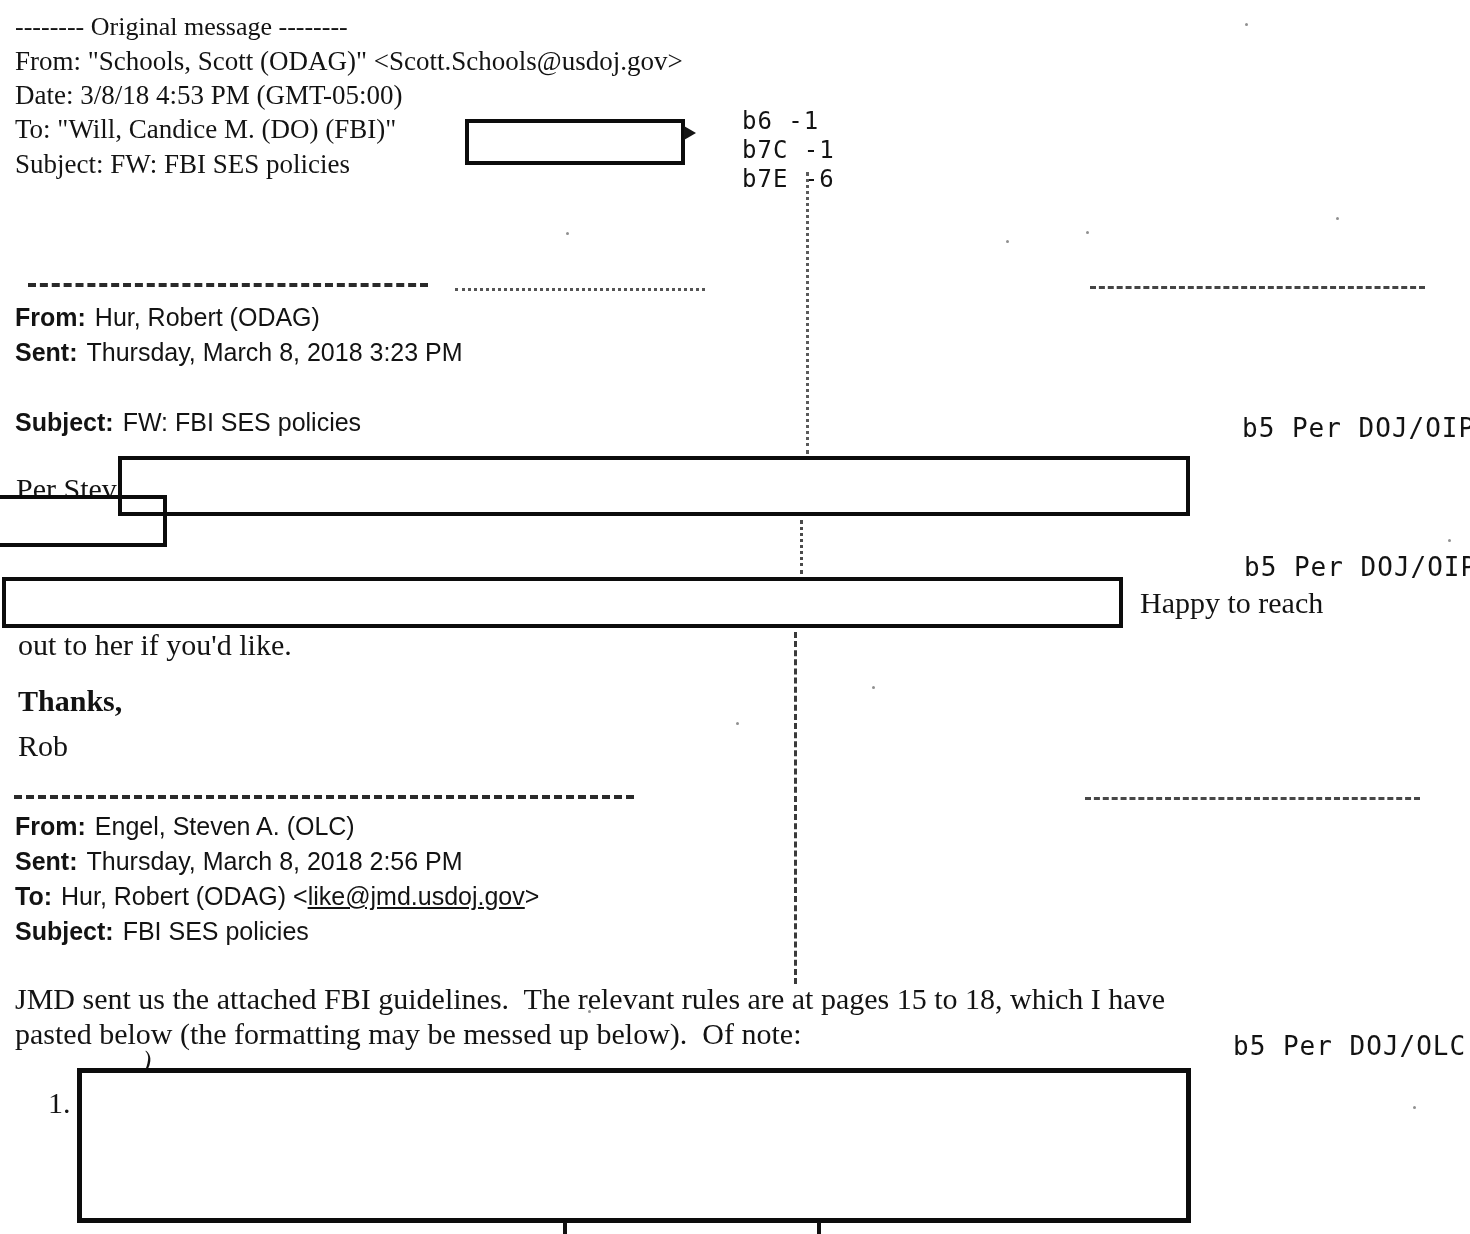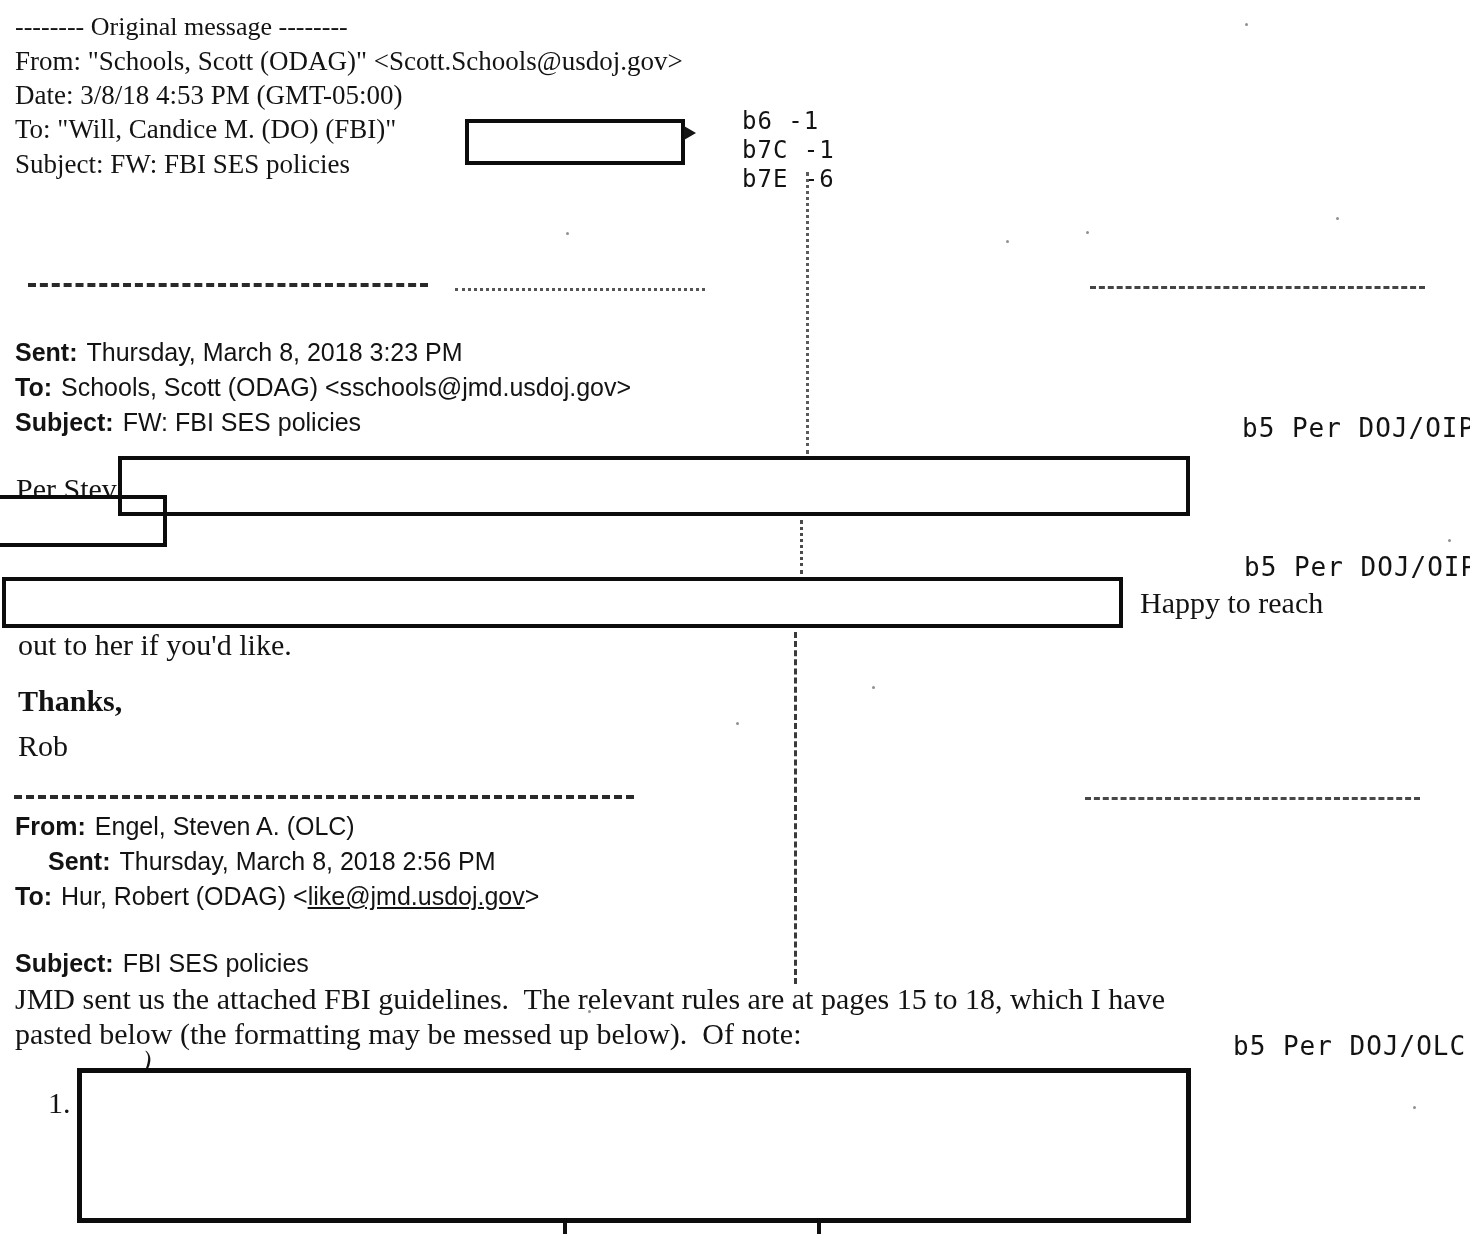--- a/index.html
+++ b/index.html
@@ -39,22 +39,22 @@
   <div class="t mono s24" style="left:742px;top:166px;">b7E -6</div>
 
   <div class="vdash" style="left:806px;top:172px;height:282px;border-left:3px dotted #5a5a5a;"></div>
   <div class="vdash" style="left:800px;top:520px;height:54px;border-left:3px dotted #4a4a4a;"></div>
   <div class="vdash" style="left:794px;top:632px;height:352px;border-left:3px dashed #3a3a3a;"></div>
 
   <div class="hdash" style="left:28px;top:283px;width:400px;border-top:4px dashed #2a2a2a;"></div>
   <div class="hdash" style="left:455px;top:288px;width:250px;border-top:3px dotted #555;"></div>
   <div class="hdash" style="left:1090px;top:286px;width:335px;border-top:3px dashed #444;"></div>
 
+  <div class="t sans s25" style="left:15px;top:303px;"><span class="lbl">From:</span><span>Hur, Robert (ODAG)</span></div>
   <div class="t sans s25" style="left:15px;top:338px;"><span class="lbl">Sent:</span><span>Thursday, March 8, 2018 3:23 PM</span></div>
-  <div class="t sans s25" style="left:15px;top:373px;"><span class="lbl">To:</span><span>Schools, Scott (ODAG) &lt;sschools@jmd.usdoj.gov&gt;</span></div>
   <div class="t sans s25" style="left:15px;top:408px;"><span class="lbl">Subject:</span><span>FW: FBI SES policies</span></div>
 
   <div class="t mono s26" style="left:1242px;top:414px;">b5 Per DOJ/OIP</div>
 
   <div class="t serif s30 ztext" style="left:16px;top:472px;">Per Steve</div>
   <div class="box" style="left:118px;top:456px;width:1064px;height:52px;"></div>
   <div class="box-outline" style="left:-8px;top:495px;width:167px;height:44px;"></div>
 
   <div class="t mono s26" style="left:1244px;top:553px;">b5 Per DOJ/OIP</div>
 
@@ -62,23 +62,23 @@
   <div class="t serif s30 ztext" style="left:1140px;top:586px;">Happy to reach</div>
   <div class="t serif s30 ztext" style="left:18px;top:628px;">out to her if you'd like.</div>
 
   <div class="t serif s30" style="left:18px;top:684px;font-weight:bold;">Thanks,</div>
   <div class="t serif s30" style="left:18px;top:729px;">Rob</div>
 
   <div class="hdash" style="left:14px;top:795px;width:620px;border-top:4px dashed #2a2a2a;"></div>
   <div class="hdash" style="left:1085px;top:797px;width:335px;border-top:3px dashed #474747;"></div>
 
   <div class="t sans s25" style="left:15px;top:812px;"><span class="lbl">From:</span><span>Engel, Steven A. (OLC)</span></div>
-  <div class="t sans s25" style="left:15px;top:847px;margin-left:33px;"><span class="lbl">Sent:</span><span>Thursday, March 8, 2018 2:56 PM</span></div>
+  <div class="t sans s25" style="left:15px;top:847px;"><span class="lbl">Sent:</span><span>Thursday, March 8, 2018 2:56 PM</span></div>
   <div class="t sans s25" style="left:15px;top:882px;"><span class="lbl">To:</span><span>Hur, Robert (ODAG) &lt;</span><span class="em-link">like@jmd.usdoj.gov</span><span>&gt;</span></div>
-  <div class="t sans s25" style="left:15px;top:949px;"><span class="lbl">Subject:</span><span>FBI SES policies</span></div>
+  <div class="t sans s25" style="left:15px;top:917px;"><span class="lbl">Subject:</span><span>FBI SES policies</span></div>
 
   <div class="t serif s30" style="left:15px;top:982px;">JMD sent us the attached FBI guidelines.  The relevant rules are at pages 15 to 18, which I have</div>
   <div class="t serif s30" style="left:15px;top:1017px;">pasted below (the formatting may be messed up below).  Of note:</div>
 
   <div class="t mono s26" style="left:1233px;top:1032px;">b5 Per DOJ/OLC</div>
 
   <div class="t serif s26 ztext" style="left:143px;top:1046px;transform:rotate(12deg);">)</div>
 
   <div class="t serif s30 ztext" style="left:48px;top:1086px;">1.</div>
   <div class="box" style="left:77px;top:1068px;width:1104px;height:145px;border-width:5px;"></div>

